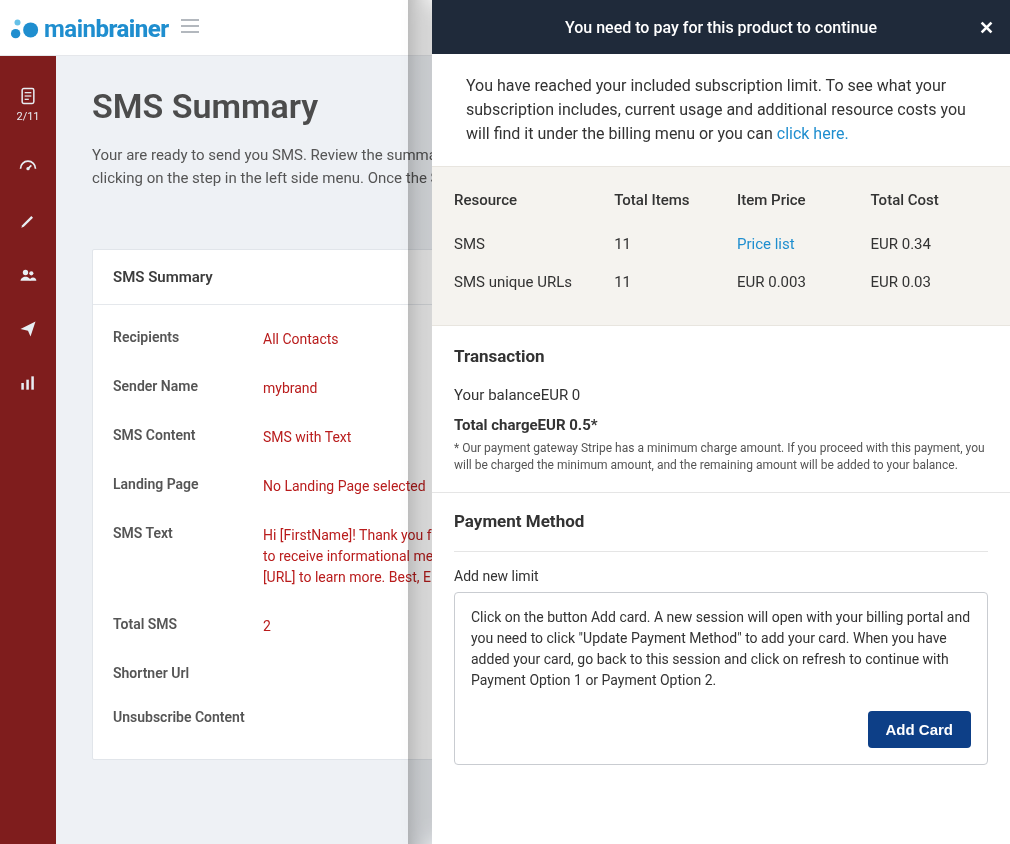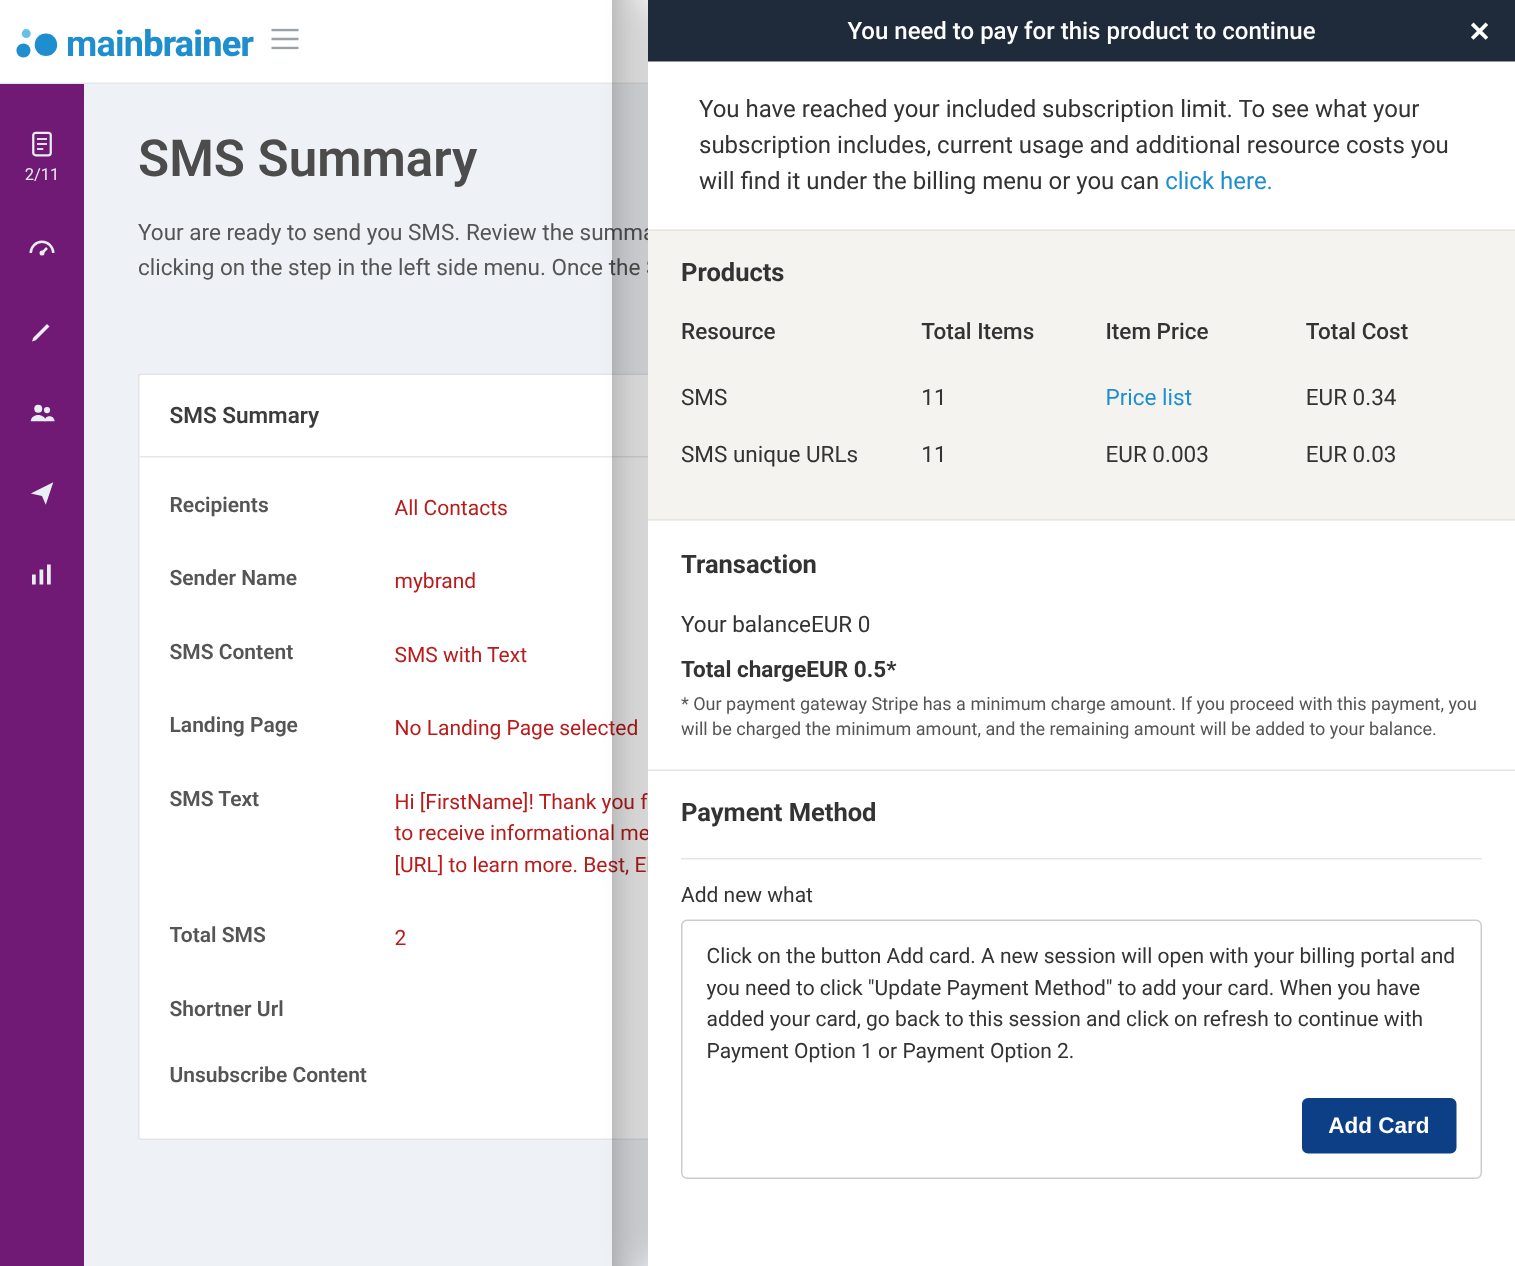--- a/index.html
+++ b/index.html
@@ -34,21 +34,21 @@
   .hamburger-icon {
     margin-left: 12px;
     color: #9aa1a9;
   }
 
   
   .left-rail {
     position: absolute;
     left: 0; top: 56px; bottom: 0;
     width: 56px;
-    background: #701a75;
+    background: #7f1d1d;
     display: flex;
     flex-direction: column;
     align-items: center;
     padding-top: 30px;
     gap: 34px;
     z-index: 2;
   }
   .rail-item {
     color: #e8eef3;
     width: 100%;
@@ -124,21 +124,21 @@
     background: #fff;
     box-shadow: -4px 0 24px rgba(0,0,0,0.25);
     z-index: 60;
     display: flex;
     flex-direction: column;
     overflow: hidden;
   }
   .modal-header {
     background: #1f2a3a;
     color: #fff;
-    height: 41px;
+    height: 54px;
     display: flex;
     align-items: center;
     justify-content: center;
     position: relative;
     font-size: 16px;
     font-weight: 500;
   }
   .modal-close {
     position: absolute;
     right: 16px;
@@ -377,21 +377,20 @@
       <span>✕</span>
     </span>
   </div>
   <div class="modal-body">
 
     <div class="notice">
       <span>You have reached your included subscription limit. To see what your subscription includes, current usage and additional resource costs you will find it under the billing menu or you can </span><a href="#">click here.</a>
     </div>
 
     <div class="products-block">
-      <div class="block-title">Products</div>
       <table class="products">
         <thead>
           <tr>
             <th style="width:30%">Resource</th>
             <th style="width:23%">Total Items</th>
             <th style="width:25%">Item Price</th>
             <th>Total Cost</th>
           </tr>
         </thead>
         <tbody>
@@ -419,21 +418,21 @@
       </div>
       <div class="tx-row tx-total">
         <span>Total charge</span>
         <span class="amt">EUR 0.5*</span>
       </div>
       <div class="disclaimer">* Our payment gateway Stripe has a minimum charge amount. If you proceed with this payment, you will be charged the minimum amount, and the remaining amount will be added to your balance.</div>
     </div>
 
     <div class="payment-block">
       <h3>Payment Method</h3>
-      <div class="add-card-label">Add new what</div>
+      <div class="add-card-label">Add new limit</div>
       <div class="card-box clearfix">
         <div>Click on the button Add card. A new session will open with your billing portal and you need to click "Update Payment Method" to add your card. When you have added your card, go back to this session and click on refresh to continue with Payment Option 1 or Payment Option 2.</div>
         <button class="add-card-btn">Add Card</button>
       </div>
     </div>
 
   </div>
 </div>
 
 </body></html>

